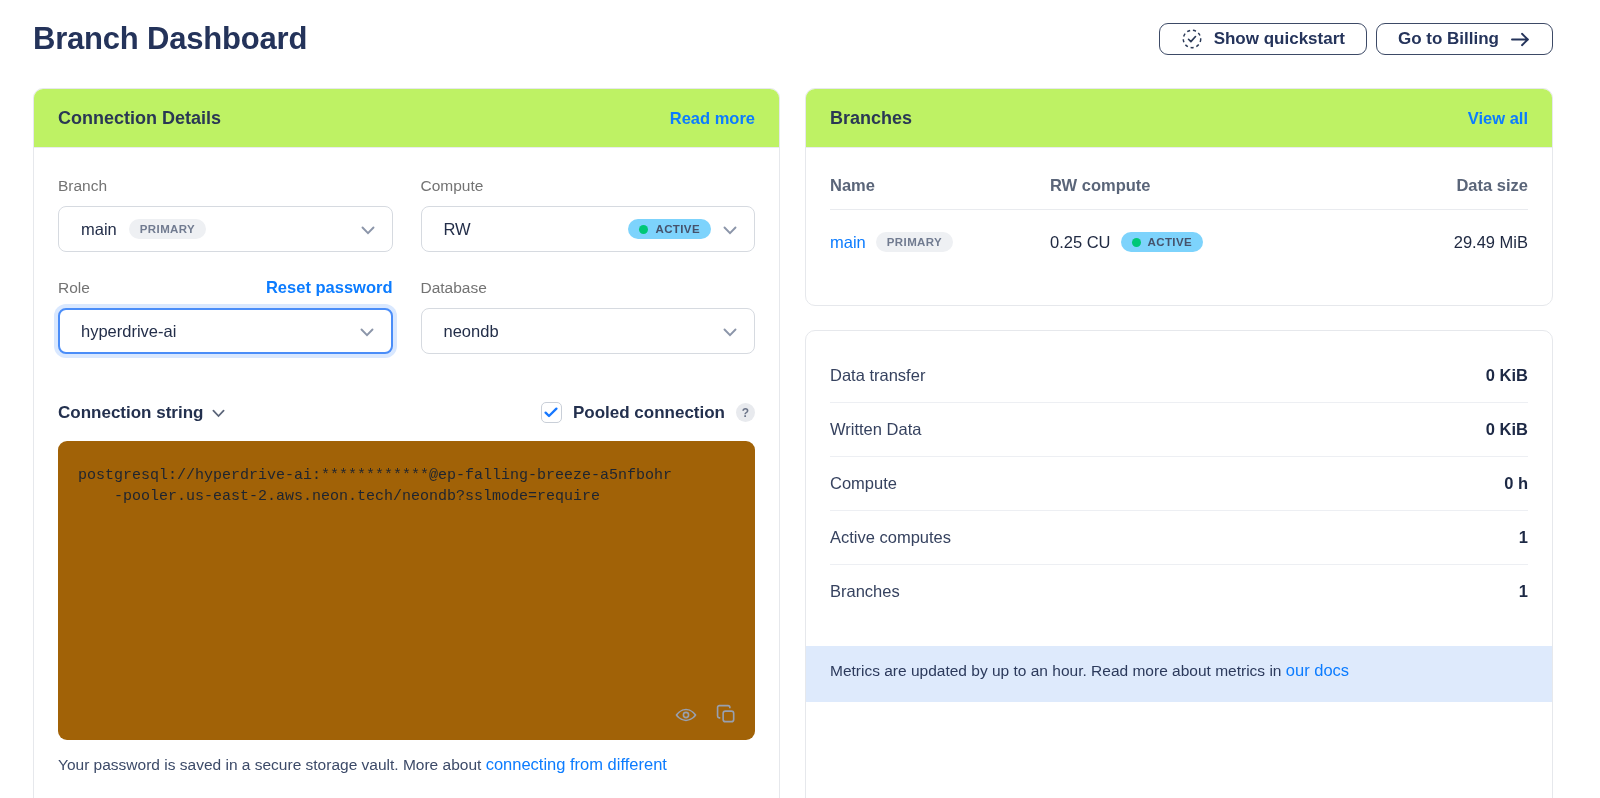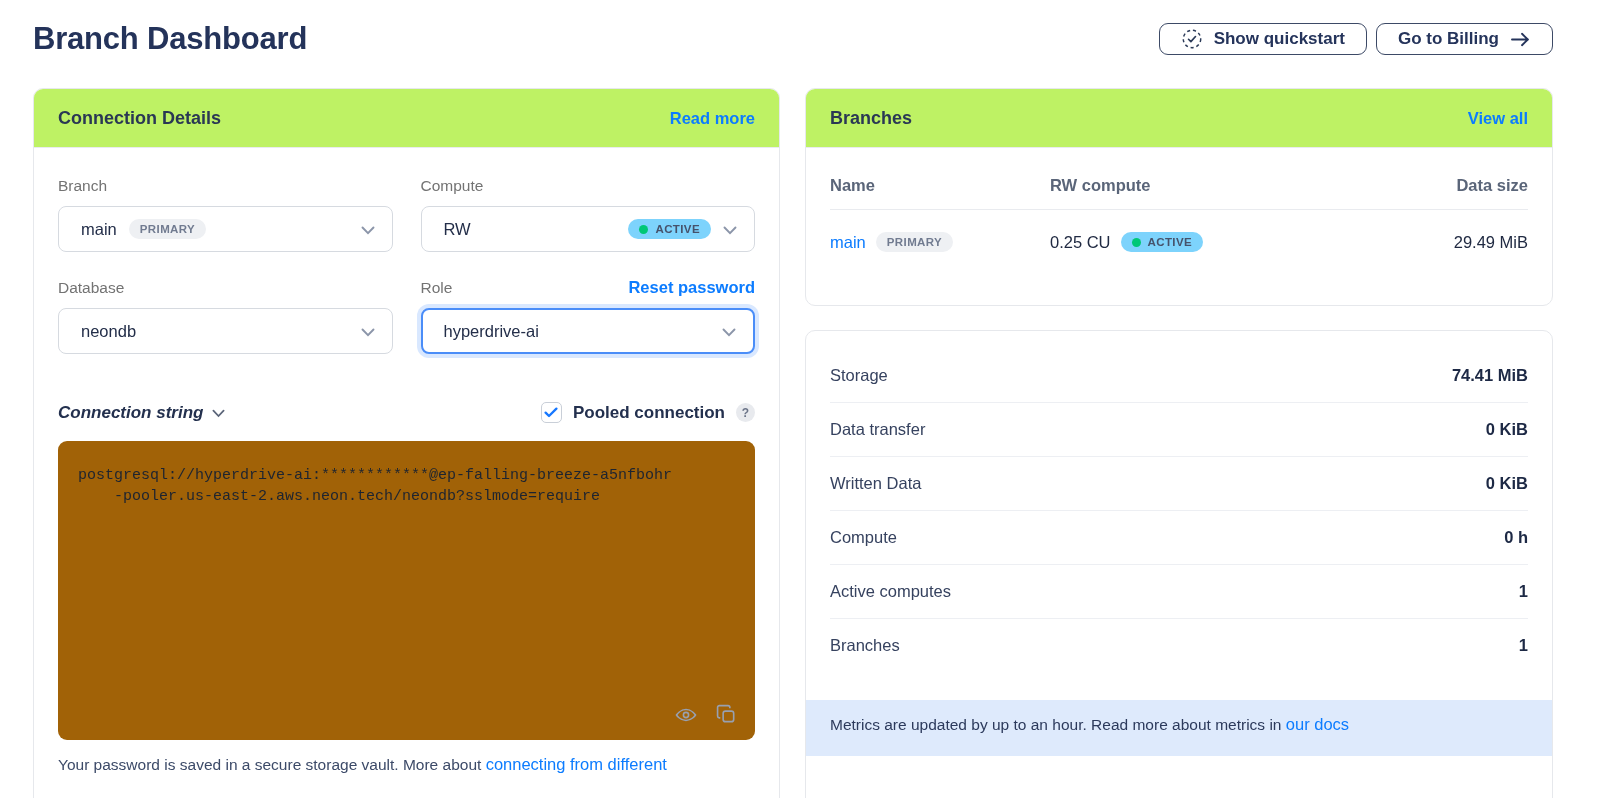--- a/index.html
+++ b/index.html
@@ -39,21 +39,21 @@
   .select.focused { border:2px solid #4a8df8; box-shadow:0 0 0 4px #d9e8ff; padding-left:21px; }
   .chev { color:#8b95a9; flex:none; }
   .pill { background:#eef0f3; color:#717b90; font-size:11.5px; font-weight:600;
     padding:4px 11px; border-radius:11px; letter-spacing:.4px; }
   .status-pill { background:#7dd3fc; color:#46526b; display:inline-flex; align-items:center;
     gap:7px; font-size:11.5px; font-weight:600; padding:4px 11px; border-radius:11px; letter-spacing:.4px; }
   .dot { width:9px; height:9px; border-radius:50%; background:#00c776; }
 
   .cs-row { margin-top:48px; display:flex; justify-content:space-between; align-items:center; }
   .cs-toggle { display:flex; align-items:center; gap:9px; font-size:17px; font-weight:600;
-    color:#23304e; cursor:pointer;font-style:italic; }
+    color:#23304e; cursor:pointer; }
   .cs-toggle .chev { color:#5b6579; }
   .pooled { display:flex; align-items:center; gap:11px; font-size:17px; font-weight:600; color:#23304e; }
   .checkbox { width:21px; height:21px; border:1.5px solid #c9cfd8; border-radius:5px;
     background:#fff; display:flex; align-items:center; justify-content:center; cursor:pointer; }
   .qmark { width:19px; height:19px; border-radius:50%; background:#e8eaee; color:#6b7488;
     font-size:12px; font-weight:700; display:flex; align-items:center; justify-content:center; cursor:pointer; }
 
   .code { position:relative; margin-top:18px; background:#a16207; border-radius:9px;
     height:299px; padding:24px 20px; font-family:Liberation Mono, monospace;
     font-size:15px; color:#1d2430; line-height:1.42; white-space:pre; }
@@ -147,38 +147,38 @@
                   <span>ACTIVE</span>
                 </span>
                 <span class="chev"><svg width="14" height="9" viewBox="0 0 14 9">
                       <path d="M1.5 1.5L7 7.2l5.5-5.7" fill="none" stroke="currentColor" stroke-width="1.9" stroke-linecap="round"></path>
                     </svg></span>
               </div>
             </div>
 
             <div>
               <div class="label-row">
+                <span class="field-label">Role</span>
+                <a class="link">Reset password</a>
+              </div>
+              <div class="select focused">
+                <span>hyperdrive-ai</span>
+                <span class="grow"></span>
+                <span class="chev"><svg width="14" height="9" viewBox="0 0 14 9">
+                      <path d="M1.5 1.5L7 7.2l5.5-5.7" fill="none" stroke="currentColor" stroke-width="1.9" stroke-linecap="round"></path>
+                    </svg></span>
+              </div>
+            </div>
+
+            <div>
+              <div class="label-row">
                   <span class="field-label">Database</span>
                 </div>
               <div class="select">
                 <span>neondb</span>
-                <span class="grow"></span>
-                <span class="chev"><svg width="14" height="9" viewBox="0 0 14 9">
-                      <path d="M1.5 1.5L7 7.2l5.5-5.7" fill="none" stroke="currentColor" stroke-width="1.9" stroke-linecap="round"></path>
-                    </svg></span>
-              </div>
-            </div>
-
-            <div>
-              <div class="label-row">
-                <span class="field-label">Role</span>
-                <a class="link">Reset password</a>
-              </div>
-              <div class="select focused">
-                <span>hyperdrive-ai</span>
                 <span class="grow"></span>
                 <span class="chev"><svg width="14" height="9" viewBox="0 0 14 9">
                       <path d="M1.5 1.5L7 7.2l5.5-5.7" fill="none" stroke="currentColor" stroke-width="1.9" stroke-linecap="round"></path>
                     </svg></span>
               </div>
             </div>
           </div>
 
           <div class="cs-row">
             <div class="cs-toggle">
@@ -246,24 +246,20 @@
                 <span>ACTIVE</span>
               </span>
             </span>
             <span class="right">29.49 MiB</span>
           </div>
         </div>
       </div>
 
       <div class="card" id="usage-card">
         <div class="u-rows" id="usage-rows">
-  <div class="u-row">
-    <span class="u-label">Storage</span>
-    <span class="u-value">74.41 MiB</span>
-  </div>
 
   <div class="u-row">
     <span class="u-label">Data transfer</span>
     <span class="u-value">0 KiB</span>
   </div>
 
   <div class="u-row">
     <span class="u-label">Written Data</span>
     <span class="u-value">0 KiB</span>
   </div>

